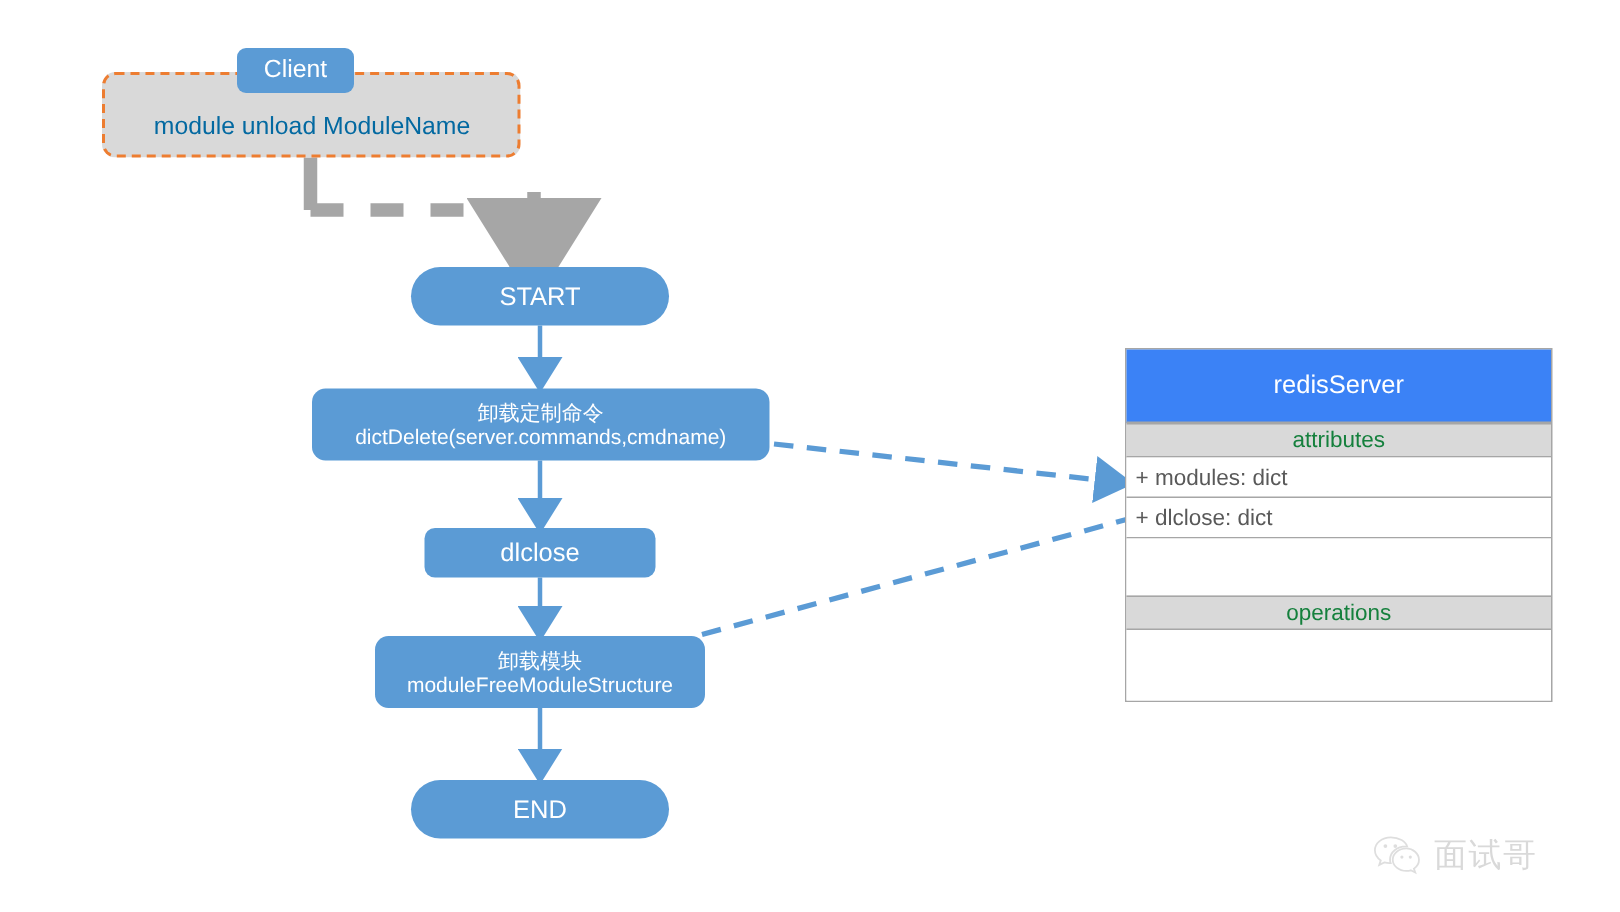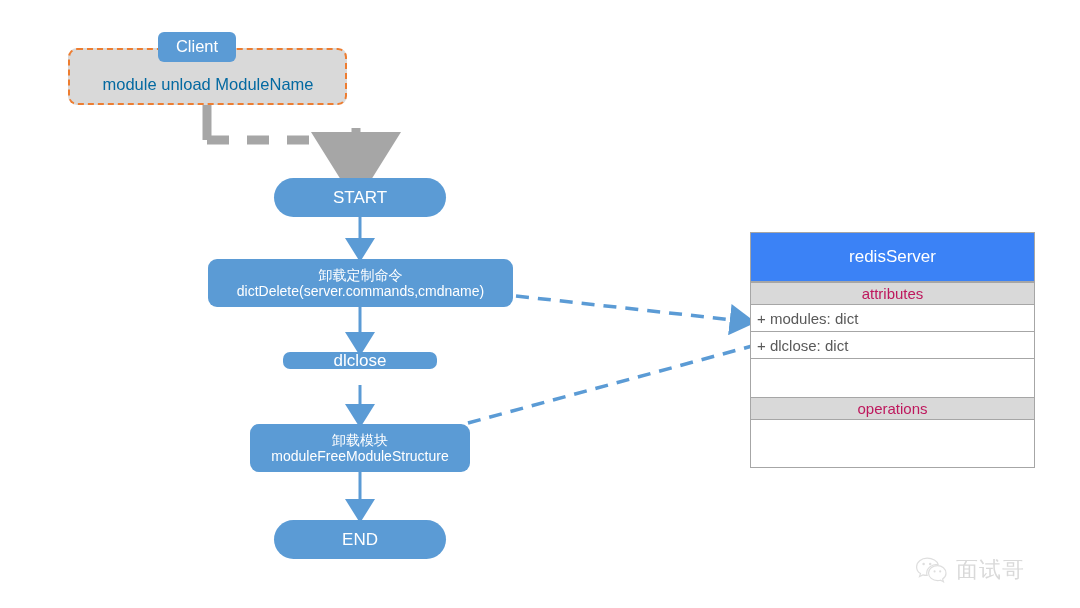--- a/index.html
+++ b/index.html
@@ -100,21 +100,21 @@
     width: 305px;
     height: 48px;
     border-radius: 9px;
     font-size: 14px;
     flex-direction: column;
   }
   .node-dlclose {
     left: 283px;
     top: 352px;
     width: 154px;
-    height: 17px;
+    height: 33px;
     border-radius: 7px;
     font-size: 17px;
   }
   .node-free {
     left: 250px;
     top: 424px;
     width: 220px;
     height: 48px;
     border-radius: 9px;
     font-size: 14px;
@@ -147,21 +147,21 @@
     color: #ffffff;
     font-size: 17px;
     display: flex;
     align-items: center;
     justify-content: center;
     border-bottom: 1px solid #a6a6a6;
   }
   .class-section {
     height: 21px;
     background: #d9d9d9;
-    color: #be185d;
+    color: #15803d;
     font-size: 15px;
     display: flex;
     align-items: center;
     justify-content: center;
     border-bottom: 1px solid #a6a6a6;
     border-top: 1px solid #a6a6a6;
   }
   .class-row {
     height: 27px;
     background: #ffffff;

